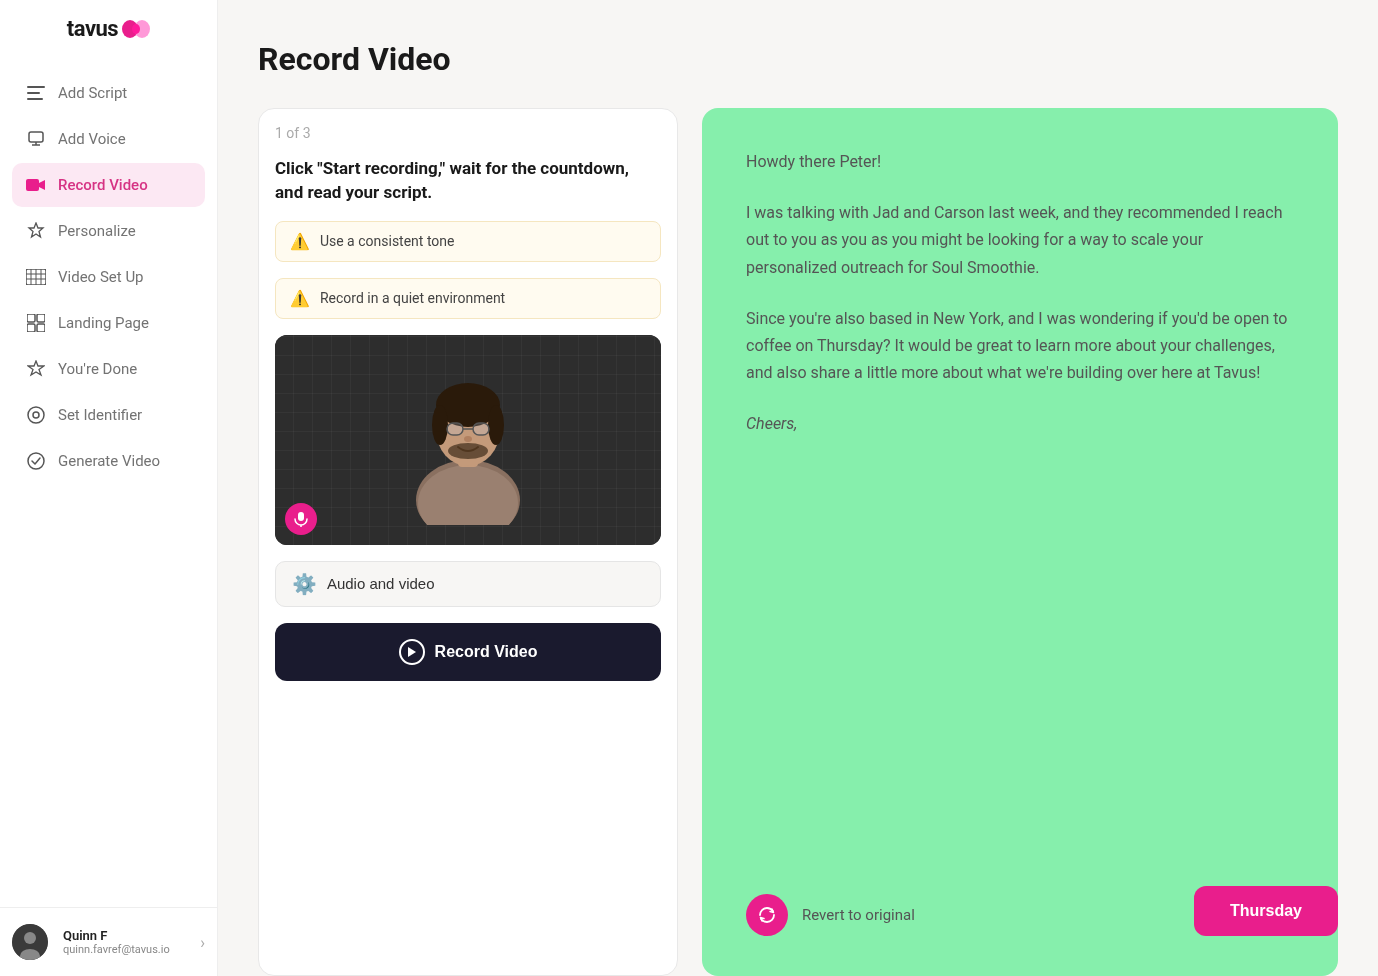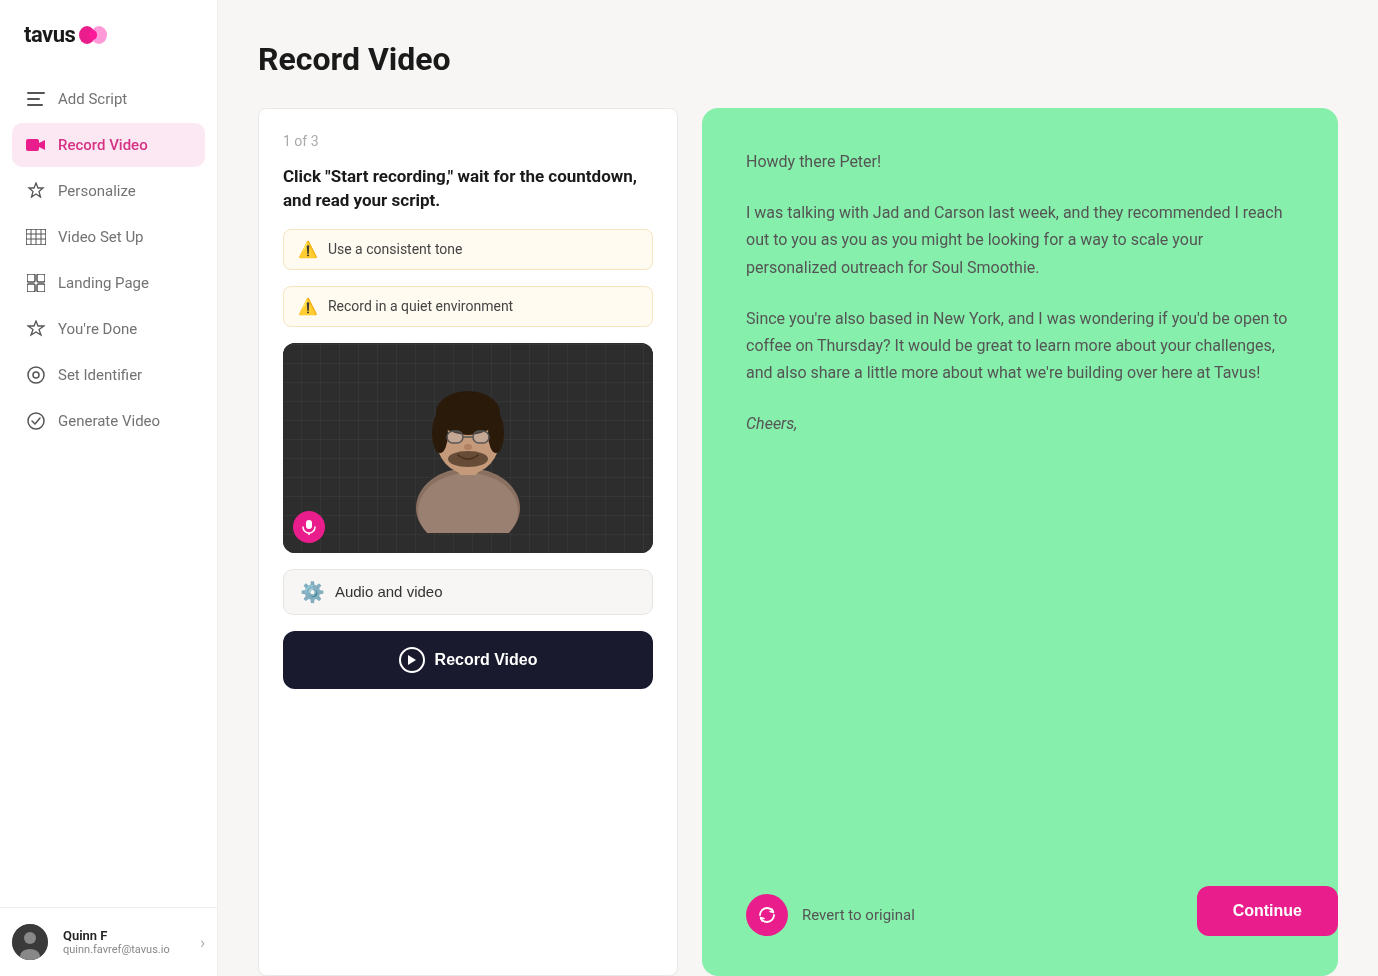--- a/index.html
+++ b/index.html
@@ -16,23 +16,24 @@
     .sidebar {
       width: 218px;
       min-width: 218px;
       background: #ffffff;
       display: flex;
       flex-direction: column;
       height: 100%;
       border-right: 1px solid #eeeeee;
     }
     .sidebar-logo {
-      padding: 22px 24px 20px;
-      display: flex;
-      align-items: center;
+      padding: 16px 24px 20px;
+      display: flex;
+      align-items: center;
+      justify-content: center;
     }
     .logo-text {
       font-size: 22px;
       font-weight: 700;
       color: #1a1a1a;
       letter-spacing: -0.5px;
     }
     .logo-icon {
       display: inline-flex;
       align-items: center;
@@ -113,23 +114,23 @@
     }
     .content-area {
       display: flex;
       gap: 24px;
       flex: 1;
     }
 
     
     .left-card {
       background: #ffffff;
-      border-radius: 8px;
+      border-radius: 16px;
       border: 1px solid #e8e8e8;
-      padding: 24px;
+      padding: 16px;
       width: 420px;
       min-width: 420px;
       display: flex;
       flex-direction: column;
       gap: 16px;
     }
     .step-counter {
       font-size: 14px;
       color: #aaa;
       font-weight: 400;
@@ -337,20 +338,30 @@
       <span class="nav-icon">
         <svg width="18" height="14" viewBox="0 0 18 14" fill="none">
             <rect y="0" width="18" height="2" rx="1" fill="#555"></rect>
             <rect y="6" width="13" height="2" rx="1" fill="#555"></rect>
             <rect y="12" width="16" height="2" rx="1" fill="#555"></rect>
           </svg>
       </span>
       <span>Add Script</span>
     </div>
 
+    <div class="nav-item">
+      <span class="nav-icon">
+        <svg width="18" height="16" viewBox="0 0 18 16" fill="none">
+            <rect x="2" y="1" width="14" height="10" rx="2" stroke="#555" stroke-width="1.5" fill="none"></rect>
+            <line x1="9" y1="11" x2="9" y2="14" stroke="#555" stroke-width="1.5"></line>
+            <line x1="5" y1="14" x2="13" y2="14" stroke="#555" stroke-width="1.5"></line>
+          </svg>
+      </span>
+      <span>Add Voice</span>
+    </div>
 
     <div class="nav-item active">
       <span class="nav-icon">
         <svg width="20" height="14" viewBox="0 0 20 14" fill="none">
             <rect x="0" y="1" width="13" height="12" rx="2" fill="#e91e8c"></rect>
             <path d="M13 5L19 2V12L13 9V5Z" fill="#e91e8c"></path>
           </svg>
       </span>
       <span>Record Video</span>
     </div>
@@ -527,14 +538,14 @@
           </svg>
         </div>
         <span class="revert-label">Revert to original</span>
       </div>
     </div>
 
   </div>
 </main>
 
 <div class="continue-btn-wrapper">
-  <button class="continue-btn">Continue</button>
+  <button class="continue-btn">Thursday</button>
 </div>
 
 </body></html>

